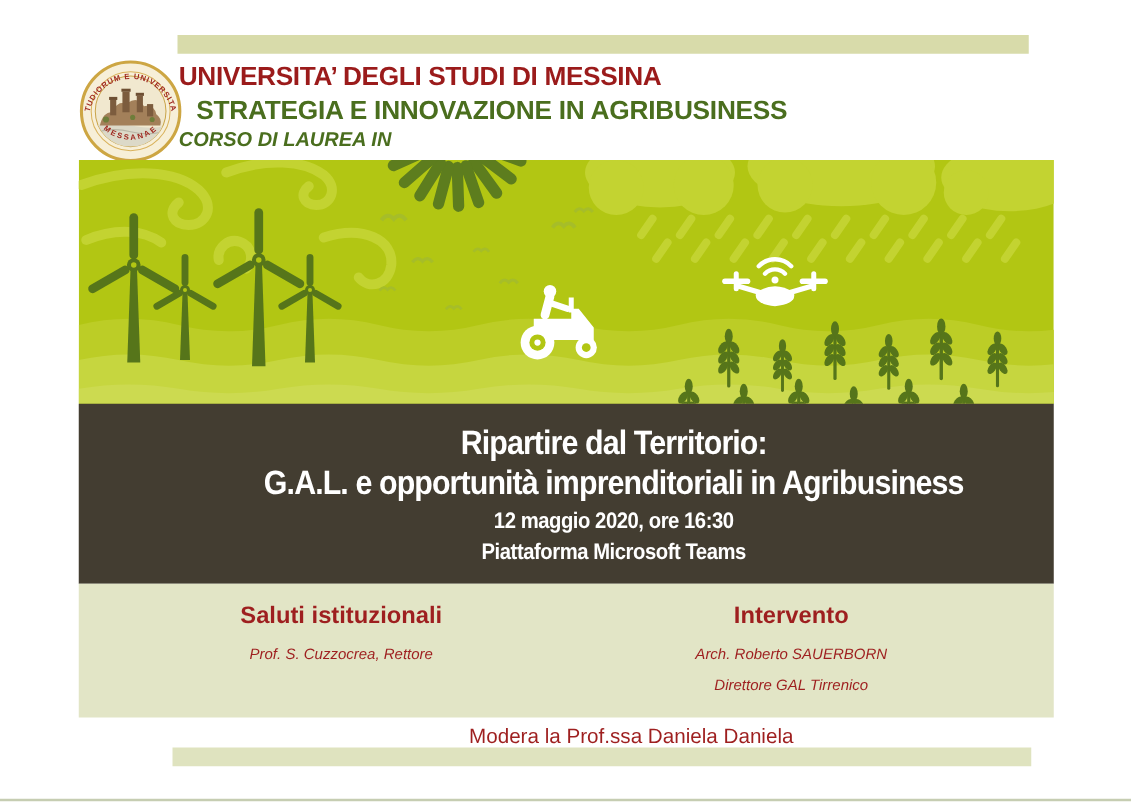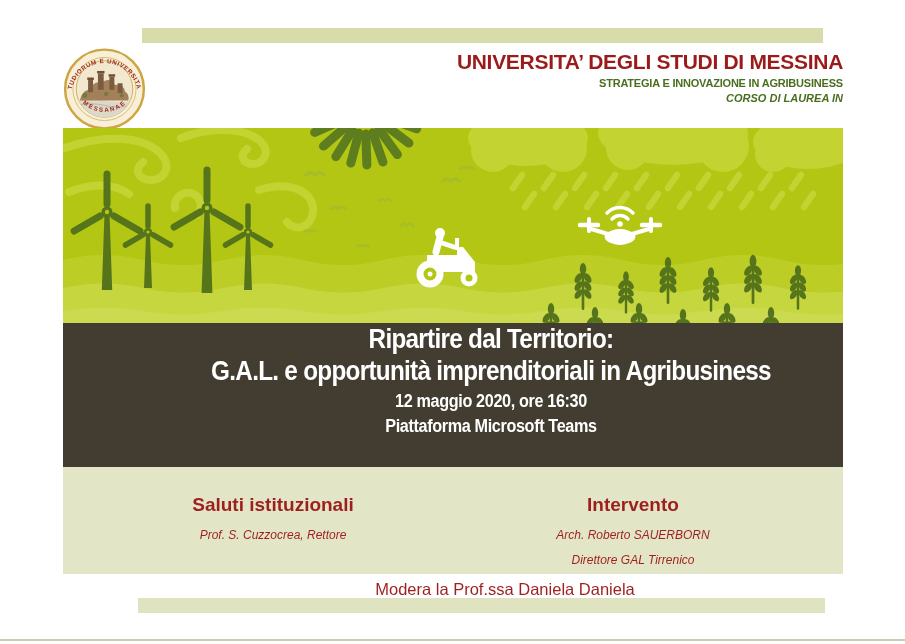--- a/index.html
+++ b/index.html
@@ -8,40 +8,40 @@
     font-family:"Liberation Sans", sans-serif;
   }
   .strip-top{position:absolute;left:142px;top:28px;width:681px;height:15px;background:#d8dbaa;}
   .strip-bottom{position:absolute;left:138px;top:598px;width:687px;height:15px;background:#dfe3bf;}
   .bottom-line{position:absolute;left:0;top:639px;width:905px;height:2px;background:#c6cdb2;}
 
   .logo{position:absolute;left:63px;top:48px;width:83px;height:82px;}
   .logo svg{width:100%;height:100%;display:block;}
 
   .header-text{position:absolute;left:63px;top:50px;width:780px;box-sizing:border-box;
-    padding-left:80px;text-align:right;}
+    padding-left:80px;text-align:left;}
   .hdr-university{font-size:21px;font-weight:bold;color:#9b1b1b;letter-spacing:-0.3px;margin:0 0 3px 0;}
-  .hdr-program{font-size:11px;font-weight:bold;color:#4a6e1e;letter-spacing:-0.2px;margin:0 0 3px 0;}
-  .hdr-course-label{font-size:11px;font-weight:bold;font-style:italic;color:#4a6e1e;margin:0;}
+  .hdr-program{font-size:21px;font-weight:bold;color:#4a6e1e;letter-spacing:-0.2px;margin:0 0 3px 0;padding-left:14px;}
+  .hdr-course-label{font-size:16px;font-weight:bold;font-style:italic;color:#4a6e1e;margin:0;}
   .hdr-course-name{font-size:12.5px;font-weight:bold;font-style:italic;color:#4a6e1e;margin:1px 0 0 0;}
 
   .illustration{position:absolute;left:63px;top:128px;width:780px;height:195px;}
   .illustration svg{display:block;width:100%;height:100%;}
 
   .title-band{position:absolute;left:63px;top:323px;width:780px;height:144px;background:#433d31;
-    display:flex;flex-direction:column;justify-content:flex-start;align-items:center;
+    display:flex;flex-direction:column;justify-content:center;align-items:center;
     box-sizing:border-box;padding-left:76px;color:#ffffff;}
   .title-inner{transform:scaleX(0.9);transform-origin:center;text-align:center;white-space:nowrap;}
   .ev-title{font-size:27px;font-weight:bold;line-height:32px;letter-spacing:-0.8px;}
   .ev-meta{font-size:18px;font-weight:bold;line-height:22px;margin-top:3px;letter-spacing:-0.4px;}
 
   .panel{position:absolute;left:63px;top:467px;width:780px;height:107px;background:#e2e5c6;
     display:flex;box-sizing:border-box;padding:15px 30px 0 30px;}
   .panel-col{flex:1;text-align:center;color:#9e1f1f;}
-  .panel-heading{font-size:19px;font-weight:bold;margin:12px 0 7px 0;}
+  .panel-heading{font-size:19px;font-weight:bold;margin:0 0 7px 0;}
   .panel-line{font-size:12px;font-style:italic;line-height:25px;}
 
   .moderator{position:absolute;left:63px;top:580px;width:780px;box-sizing:border-box;
     padding-left:104px;text-align:center;color:#9e1f1f;font-size:16.5px;}
 </style>
 </head>
 <body>
 
 <div class="page">
 

